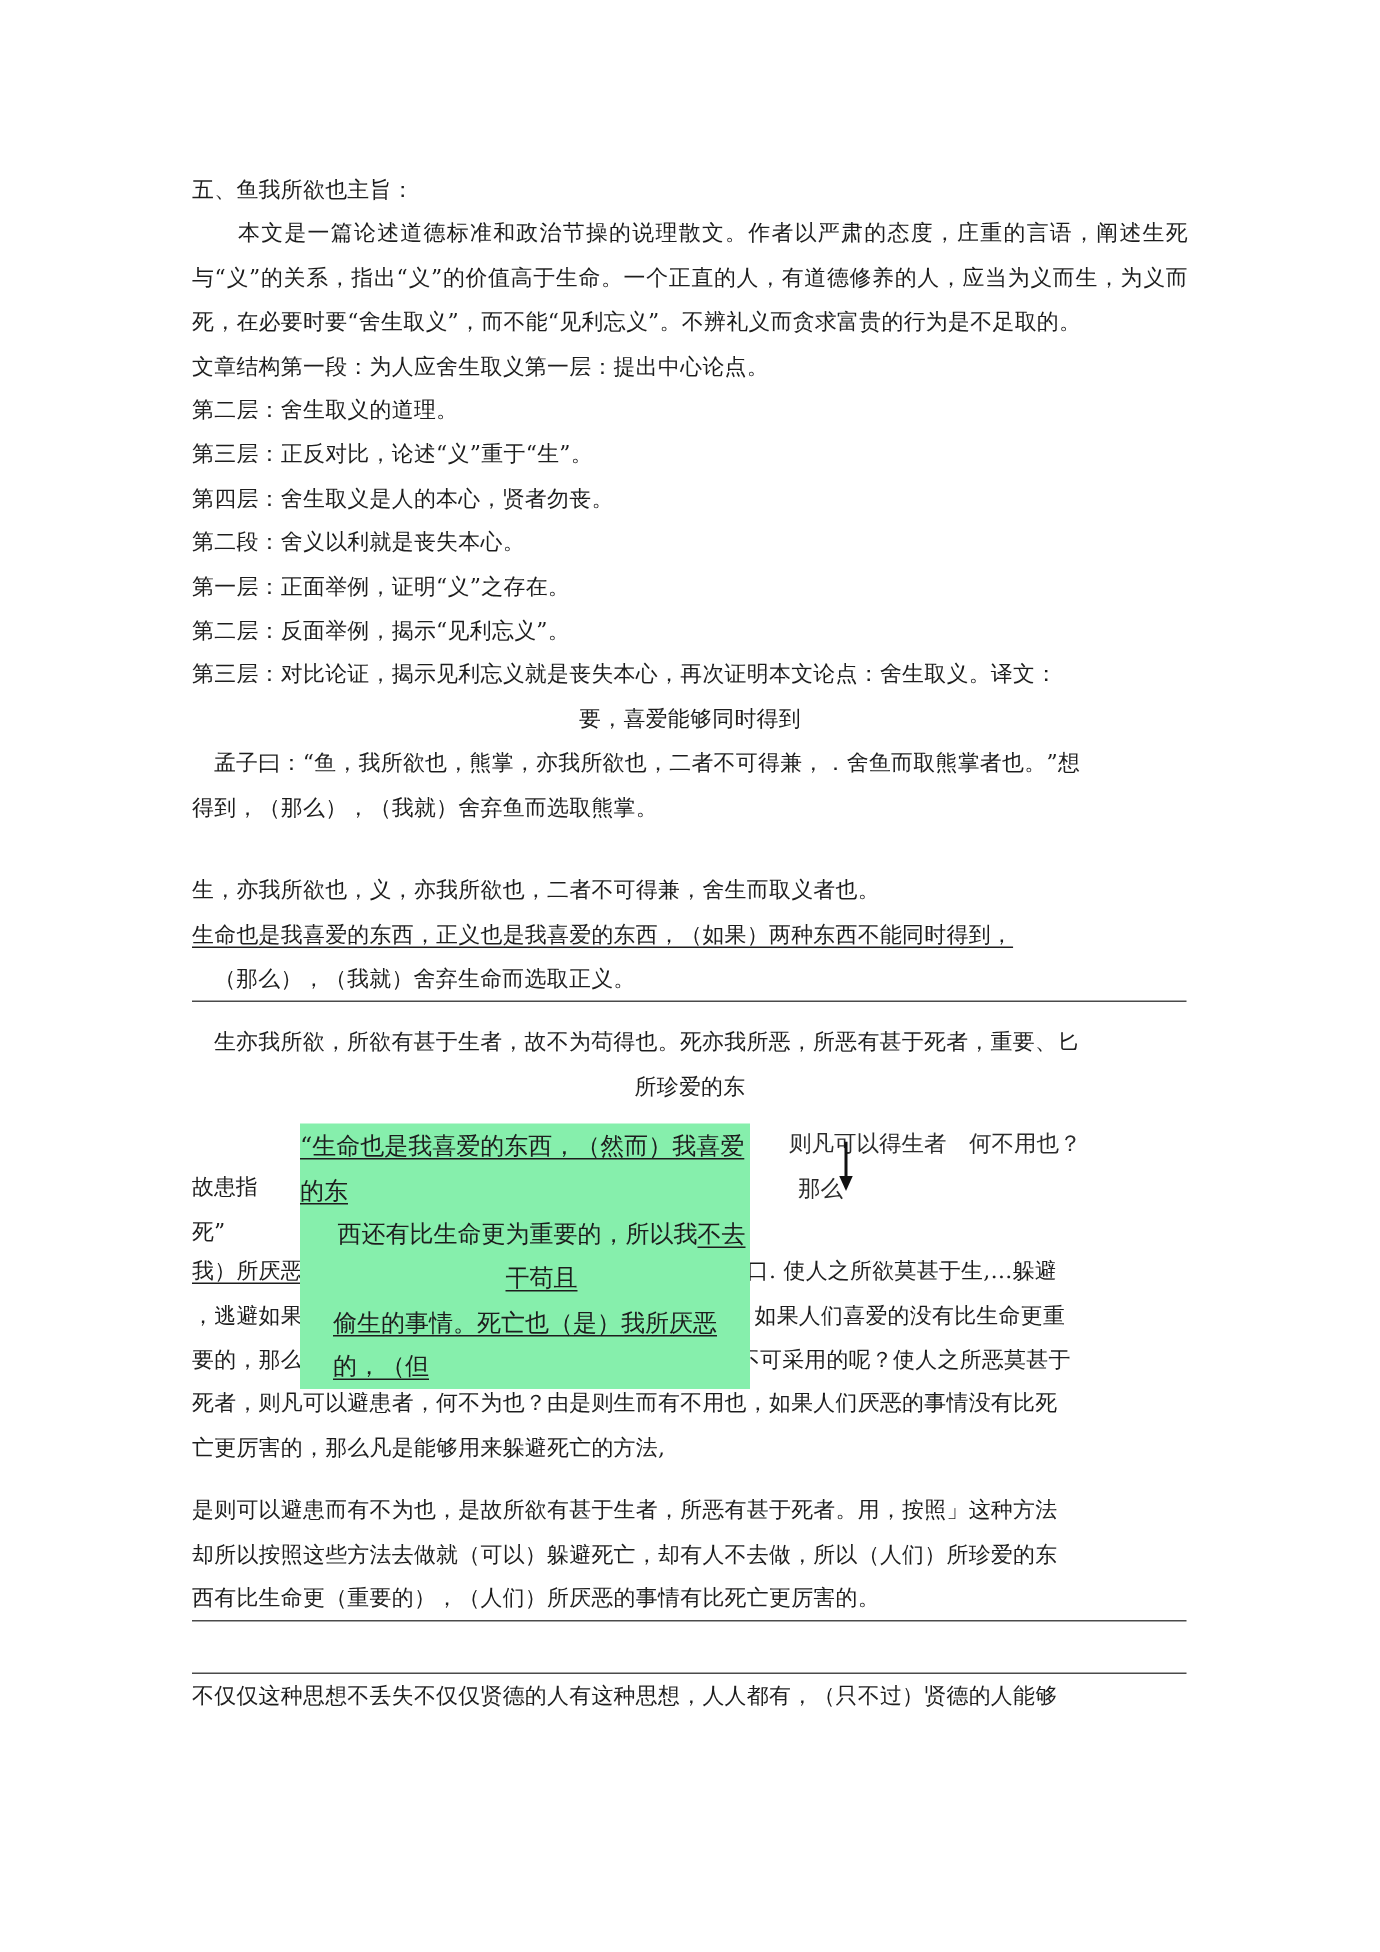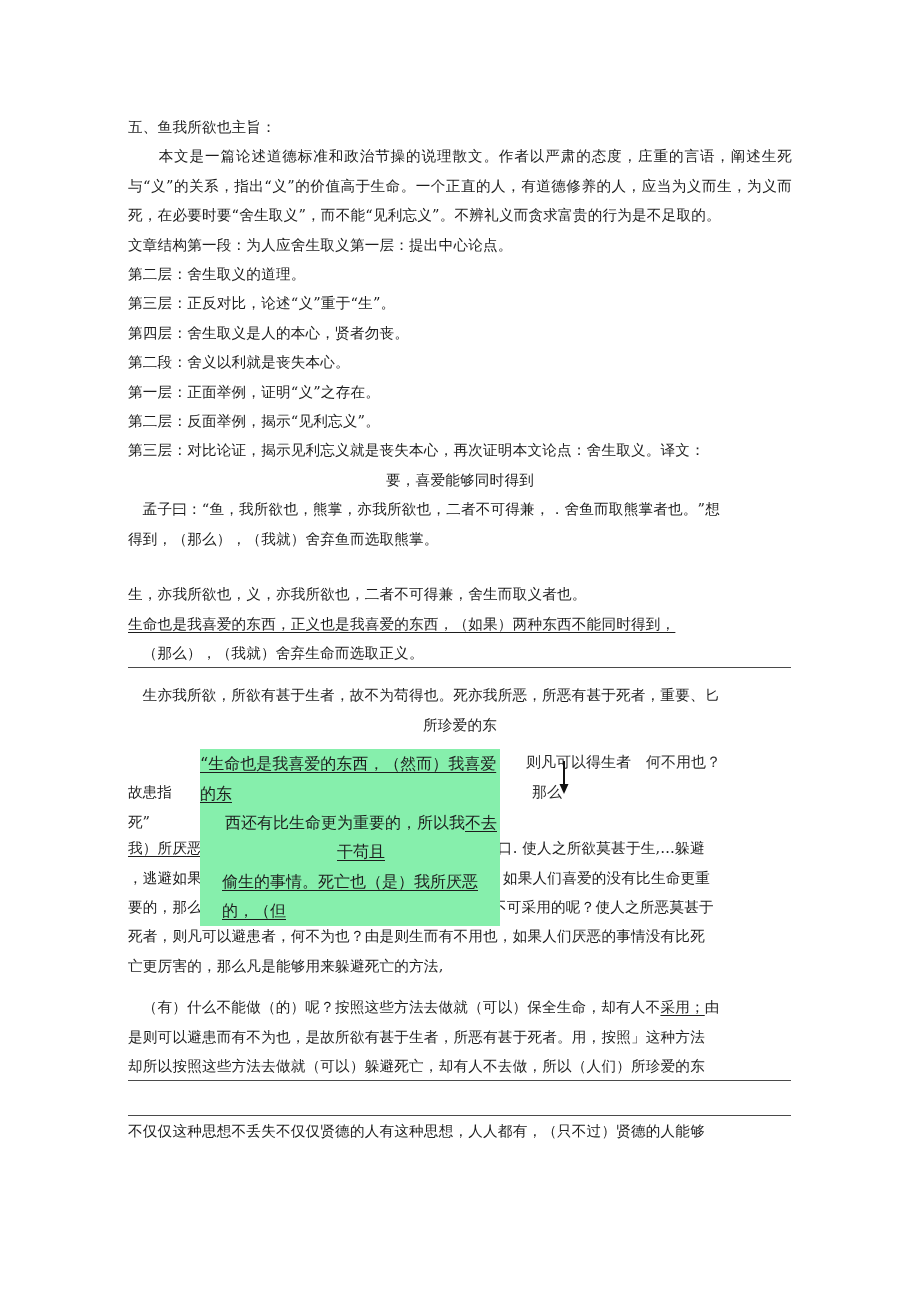--- a/index.html
+++ b/index.html
@@ -162,23 +162,23 @@
     </div>
 
     <div class="ln"><span class="u">我）所厌恶的，还有比死亡更为厉害的，</span>有所不避也。女口. 使人之所欲莫甚于生,…躲避</div>
     <div class="ln">，逃避如果没有|所以有祸患，即使是死（我）也不躲避。如果人们喜爱的没有比生命更重</div>
     <div class="ln">要的，那么凡是能够用来保全牛•命的方法，（有）什么不可采用的呢？使人之所恶莫甚于</div>
     <div class="ln">死者，则凡可以避患者，何不为也？由是则生而有不用也，如果人们厌恶的事情没有比死</div>
     <div class="ln">亡更厉害的，那么凡是能够用来躲避死亡的方法,</div>
 
     <div class="gap-sm"></div>
 
-    <div class="ln indent1">（有）什么不能做（的）呢？按照这些方法去做就（可以）保全生命，却有人不<span class="u">采用；</span>由</div>
     <div class="ln">是则可以避患而有不为也，是故所欲有甚于生者，所恶有甚于死者。用，按照」这种方法</div>
     <div class="ln">却所以按照这些方法去做就（可以）躲避死亡，却有人不去做，所以（人们）所珍爱的东</div>
+    <div class="ln">西有比生命更（重要的），（人们）所厌恶的事情有比死亡更厉害的。</div>
 
     <hr class="rule">
 
     <div class="gap-lg"></div>
 
 
     <hr class="rule">
 
     <div class="ln">不仅仅这种思想不丢失不仅仅贤德的人有这种思想，人人都有，（只不过）贤德的人能够</div>
 

